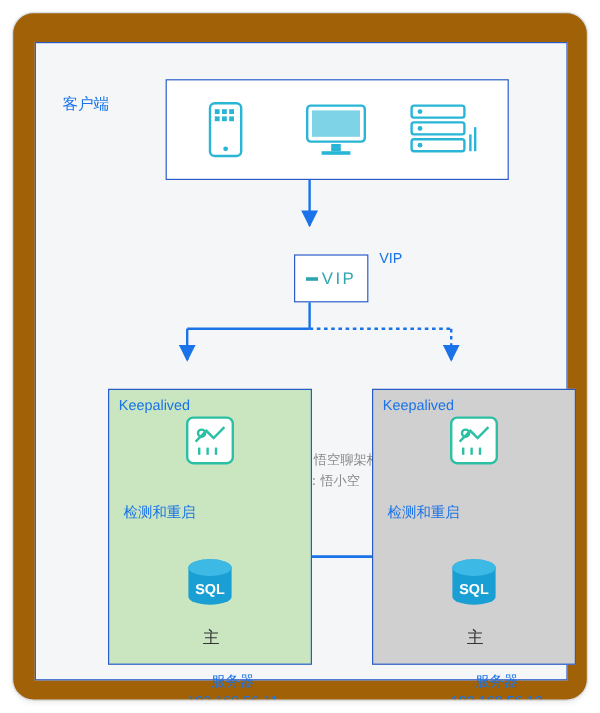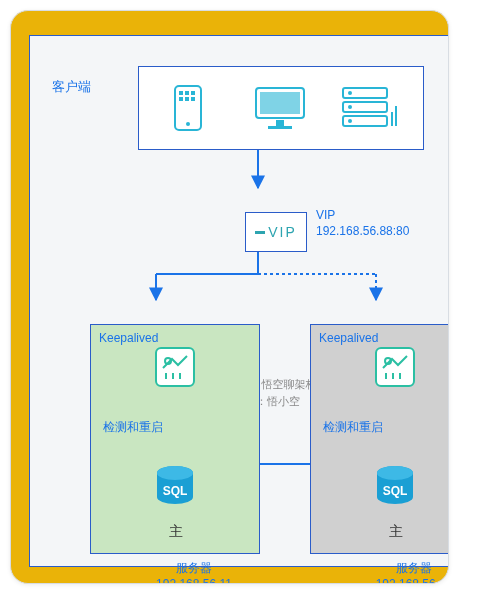--- a/index.html
+++ b/index.html
@@ -9,25 +9,25 @@
     height: 594px;
     background: #fff;
     font-family: "Helvetica Neue", Arial, "PingFang SC", "Microsoft YaHei", sans-serif;
     font-size: 12px;
     color: #333;
     position: relative;
   }
   .card {
     position: absolute;
     left: 10px; top: 10px;
-    width: 439px; height: 574px;
+    width: 480px; height: 574px;
     border: 1px solid #d8dde3;
     border-radius: 18px;
     box-shadow: 0 1px 4px rgba(0,0,0,0.08);
-    background: #eab308;
+    background: #a16207;
     overflow: hidden;
   }
   .outer {
     position: absolute;
     left: 18px; top: 24px;
     width: 444px; height: 532px;
     border: 1px solid #2a5cc9;
     background: #f4f6f8;
   }
   .label { position: absolute; color: #1a73e8; font-size: 13px; }
@@ -162,21 +162,20 @@
             <rect x="54" y="22" width="2" height="20" fill="#29b5d6"></rect>
           </svg>
       </div>
     </div>
 
     <div class="vip-box">
       <span class="dash"></span>
       <span>VIP</span>
     </div>
     <div class="label small" style="left:286px; top:172px;">VIP</div>
-    <div class="label small" style="left:286px; top:188px;">192.168.56.88:80</div>
 
     <div class="attrib" style="left:182px; top:340px; width:110px;">
       <div>公众号：悟空聊架构</div>
       <div>作者：悟小空</div>
     </div>
 
     <div class="server-box server-left">
       <div class="label small" style="left:8px; top:6px;">Keepalived</div>
       <div class="ka-icon" style="left:64px; top:22px;">
         <svg width="30" height="30" viewBox="0 0 30 30">

